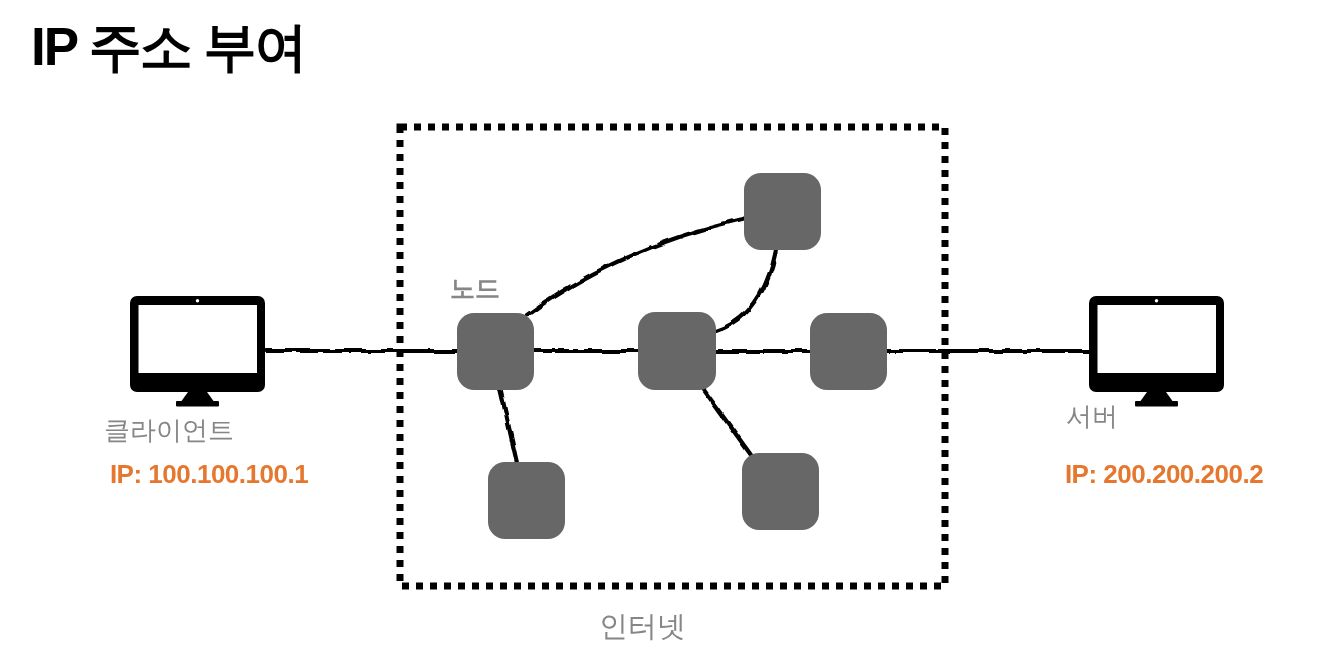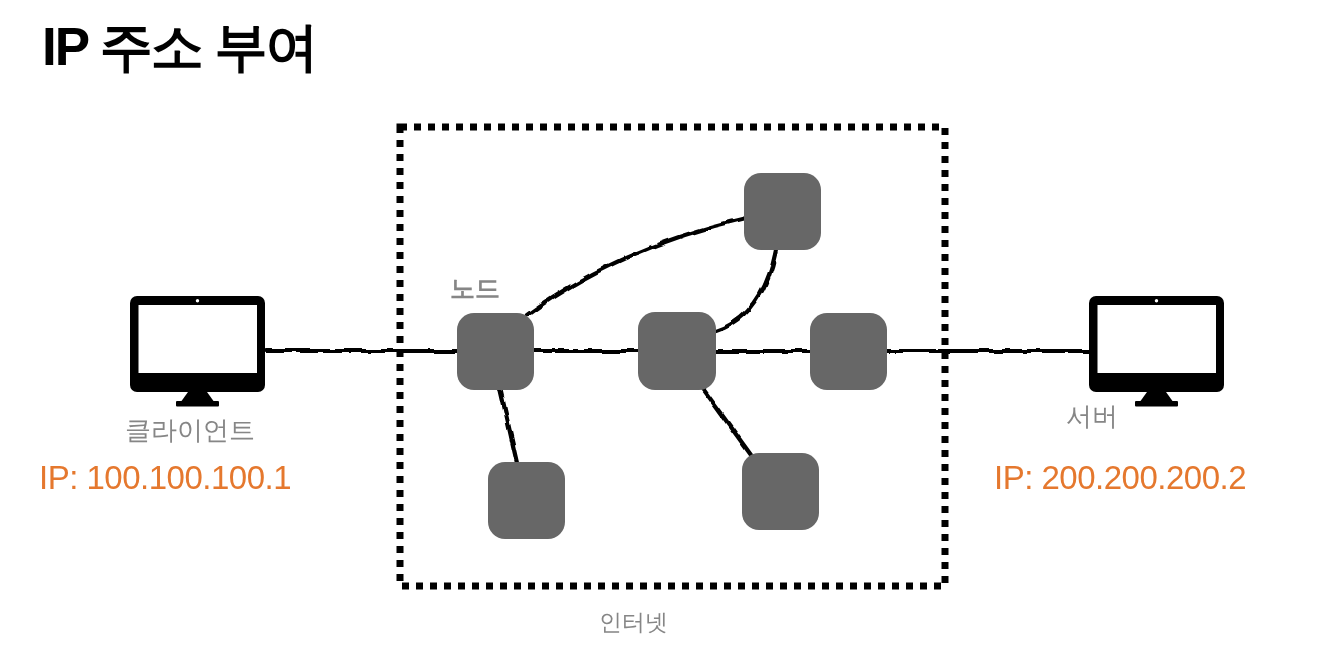--- a/index.html
+++ b/index.html
@@ -12,38 +12,38 @@
   *{margin:0;padding:0;box-sizing:border-box;}
   html,body{background:var(--background);}
   .stage{
     position:relative;
     width:1324px;height:660px;
     background:var(--background);
     overflow:hidden;
     font-family:"Liberation Sans", sans-serif;
   }
   .page-title{
-    position:absolute;left:42px;top:12px;
+    position:absolute;left:31px;top:12px;
     font-size:53px;font-weight:800;letter-spacing:-2px;
     color:var(--ink-black);
     white-space:nowrap;
   }
   .diagram-svg{position:absolute;left:0;top:0;}
   .label{
     position:absolute;text-align:left;
     color:var(--label-gray);
     white-space:nowrap;
   }
   .device-name{font-size:26px;}
   .node-label{font-size:25px;font-weight:600;}
-  .internet-label{font-size:23px;}
+  .internet-label{font-size:29px;}
   .ip-label{
-    position:absolute;text-align:left;
+    position:absolute;text-align:center;
     color:var(--accent-orange);
-    font-size:33px;font-weight:400;letter-spacing:-0.5px;
+    font-size:26px;font-weight:700;letter-spacing:-0.5px;
     white-space:nowrap;
   }
   .net-node{fill:var(--node-gray);}
   .sketch{stroke:var(--ink-black);stroke-width:4.2;fill:none;stroke-linecap:round;}
   .boundary{fill:none;stroke:var(--ink-black);stroke-width:7;}
 </style>
 </head>
 <body>
 
 <div class="stage">
@@ -87,21 +87,21 @@
     <g>
       <use href="#monitor"></use>
     </g>
     <g transform="translate(959,0)">
       <use href="#monitor"></use>
     </g>
   </svg>
 
   <div class="label node-label" style="left:450px;top:272px;width:90px;">노드</div>
 
-  <div class="label device-name" style="left:125px;top:413px;width:190px;">클라이언트</div>
+  <div class="label device-name" style="left:104px;top:413px;width:190px;">클라이언트</div>
 
   <div class="ip-label" style="left:39px;top:459px;width:340px;">IP: 100.100.100.1</div>
 
   <div class="label device-name" style="left:1066px;top:399px;width:180px;">서버</div>
 
   <div class="ip-label" style="left:994px;top:459px;width:340px;">IP: 200.200.200.2</div>
 
   <div class="label internet-label" style="left:599px;top:607px;width:180px;">인터넷</div>
 
 </div>

